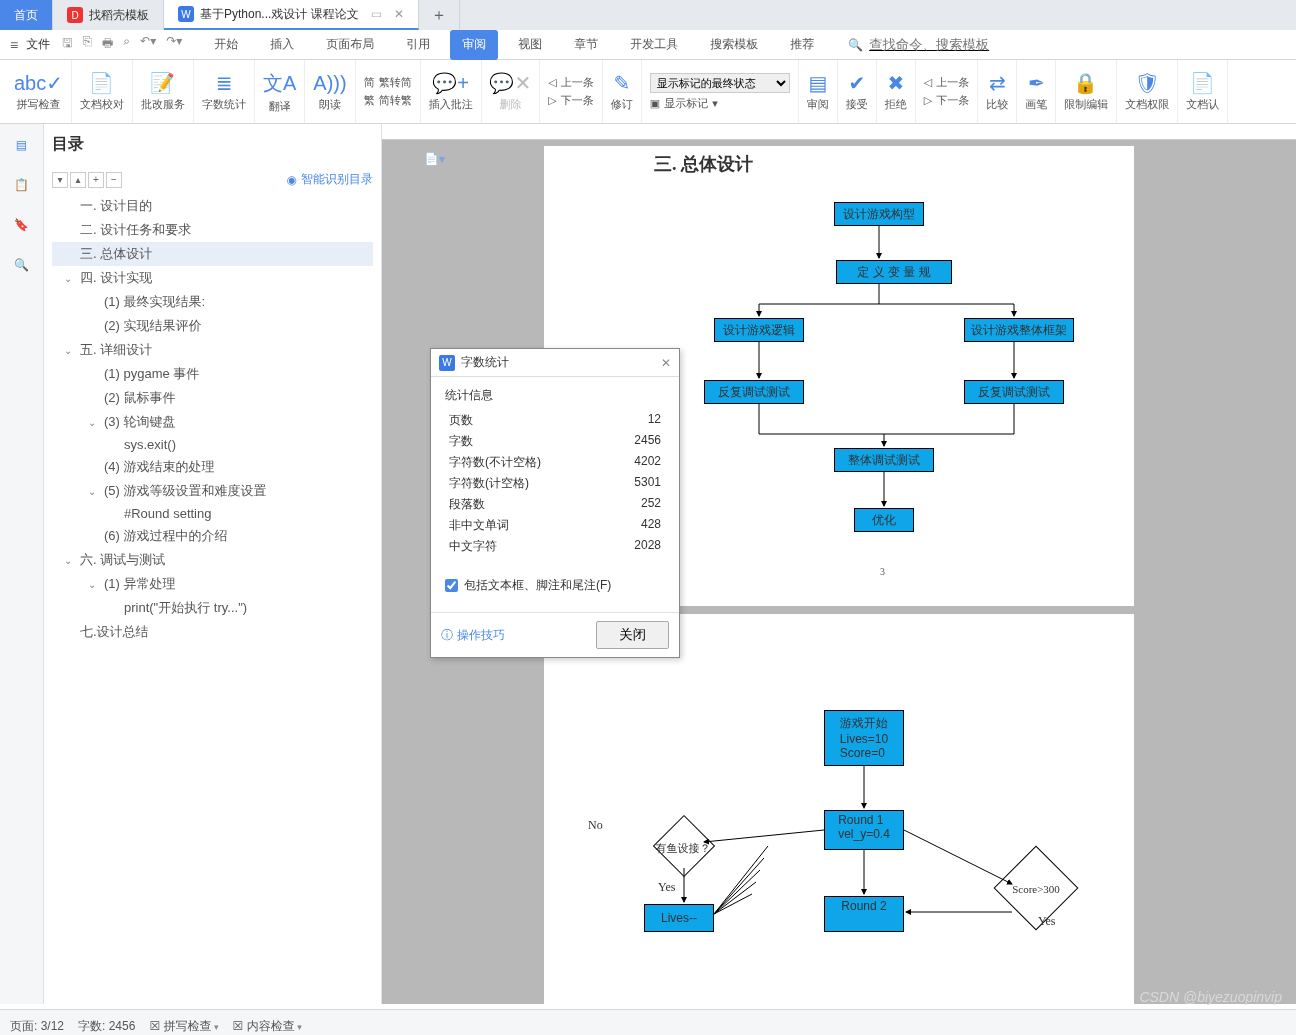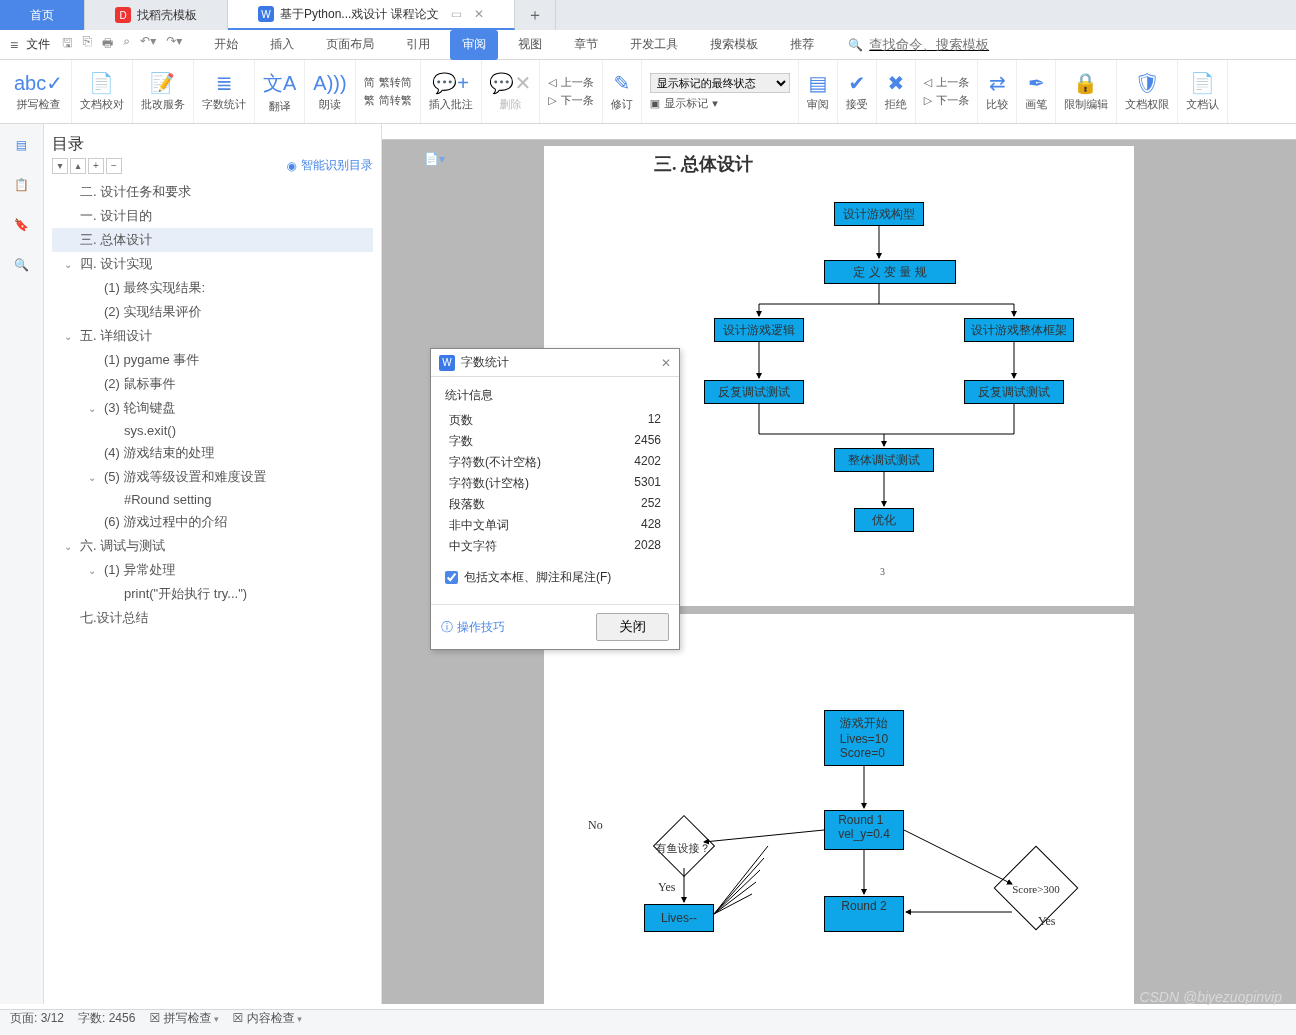--- a/index.html
+++ b/index.html
@@ -1,18 +1,18 @@
 <!DOCTYPE html>
 <html><head>
 <meta charset="utf-8">
 <style>
 *{box-sizing:border-box;margin:0;padding:0;font-family:"Microsoft YaHei",Arial,sans-serif}
 body{width:1296px;height:1035px;overflow:hidden;background:#fff;position:relative;font-size:12px;color:#333}
 .tabbar{height:30px;background:#e6e9ed;display:flex;align-items:stretch}
-.tab{display:flex;align-items:center;padding:0 30px;gap:6px;border-right:1px solid #d0d3d8;cursor:pointer;font-size:12px}
+.tab{display:flex;align-items:center;padding:0 14px;gap:6px;border-right:1px solid #d0d3d8;cursor:pointer;font-size:12px}
 .tab.home{background:#4a87e8;color:#fff}
 .tab.red .ico{background:#e33;color:#fff;border-radius:3px;width:16px;height:16px;display:inline-flex;align-items:center;justify-content:center;font-size:10px}
 .tab.doc{background:#fff;border-bottom:2px solid #4a87e8}
 .tab.doc .ico{background:#3b7ae6;color:#fff;border-radius:3px;width:16px;height:16px;display:inline-flex;align-items:center;justify-content:center;font-size:10px}
 .tab .close{color:#999;margin-left:6px}
 .tab.add{padding:0 12px;color:#666;font-size:16px}
 .menubar{height:30px;background:#fff;border-bottom:1px solid #d8d8d8;display:flex;align-items:center;padding:0 10px;gap:4px}
 .mb-left{display:flex;align-items:center;gap:8px}
 .mb-left .ham{font-size:14px;color:#666}
 .mb-tabs{display:flex;align-items:center;margin-left:16px;gap:8px}
@@ -26,21 +26,21 @@
 .tg .lbl{font-size:11px;color:#555;white-space:nowrap}
 .tg.dis .ic,.tg.dis .lbl{color:#bbb}
 .tg-row{display:flex;flex-direction:column;justify-content:center;padding:0 8px;gap:3px;border-right:1px solid #eee;height:64px}
 .tg-row .r{display:flex;align-items:center;gap:4px;font-size:11px;color:#555;white-space:nowrap;cursor:pointer}
 .tg-row select{font-size:11px;padding:2px;border:1px solid #ccc;width:140px}
 .main{display:flex;height:880px}
 .side{width:44px;background:#f5f6f8;border-right:1px solid #e0e0e0;display:flex;flex-direction:column;align-items:center;padding-top:10px;gap:18px}
 .side .si{width:22px;height:22px;color:#888;display:flex;align-items:center;justify-content:center;cursor:pointer}
 .side .si.active{color:#4a87e8}
 .toc{width:338px;background:#fff;border-right:1px solid #e0e0e0;padding:10px 8px;overflow:auto}
-.toc h2{font-size:16px;font-weight:normal;margin-bottom:2px}
+.toc h2{font-size:16px;font-weight:bold;margin-bottom:16px}
 .toc-ctrl{display:flex;align-items:center;justify-content:space-between;margin-bottom:6px}
 .toc-ctrl .btns{display:flex;gap:2px}
 .toc-ctrl .btns span{width:16px;height:16px;border:1px solid #ccc;display:inline-flex;align-items:center;justify-content:center;font-size:10px;cursor:pointer;color:#666}
 .toc-smart{color:#4a87e8;font-size:12px;display:flex;align-items:center;gap:4px;cursor:pointer}
 .toc-list{font-size:13px;color:#555}
 .toc-item{padding:3px 0 3px 4px;cursor:pointer;display:flex;align-items:center;gap:4px}
 .toc-item.sel{background:#e8eef8}
 .toc-item .chev{width:12px;color:#888;font-size:10px}
 .ind1{padding-left:12px}.ind2{padding-left:36px}.ind3{padding-left:56px}
 .docarea{flex:1;background:#b8b8b8;overflow:hidden;position:relative}
@@ -51,26 +51,26 @@
 .flowbox{position:absolute;border:1px solid #000;background:#0ea5e9;font-family:Liberation Sans, sans-serif;font-size:12px;display:flex;align-items:center;justify-content:center;white-space:pre-line;text-align:center}
 .diamond{position:absolute;border:1px solid #000;transform:rotate(45deg);background:#fff}
 .diamond span{position:absolute;transform:rotate(-45deg);width:100%;text-align:center;font-size:11px;font-family:serif}
 .popup{position:absolute;left:430px;top:348px;width:250px;background:#fff;border:1px solid #888;box-shadow:2px 2px 6px rgba(0,0,0,.2);font-size:12px;z-index:50}
 .popup-hd{height:28px;display:flex;align-items:center;padding:0 8px;gap:6px;border-bottom:1px solid #ddd}
 .popup-hd .logo{background:#3b7ae6;color:#fff;width:16px;height:16px;border-radius:2px;display:inline-flex;align-items:center;justify-content:center;font-size:10px}
 .popup-hd .x{margin-left:auto;color:#888;cursor:pointer}
 .popup-body{padding:10px 14px}
 .popup-body .ttl{margin-bottom:6px}
 .stat-row{display:flex;justify-content:space-between;padding:2px 4px}
-.chk{display:flex;align-items:center;gap:6px;margin:12px 0 8px}
+.chk{display:flex;align-items:center;gap:6px;margin:20px 0 8px}
 .chk input{accent-color:#4a87e8}
 .popup-ft{display:flex;align-items:center;justify-content:space-between;padding:8px 10px;border-top:1px solid #e0e0e0}
 .popup-ft .tip{color:#4a87e8;display:flex;align-items:center;gap:4px;cursor:pointer}
 .popup-ft button{padding:4px 22px;border:1px solid #aaa;background:#f0f0f0;cursor:pointer;border-radius:2px}
-.status{position:absolute;bottom:0;left:0;right:0;height:26px;background:#f5f6f8;border-top:1px solid #d8d8d8;display:flex;align-items:flex-start;padding:0 10px;gap:14px;font-size:12px;color:#555}
+.status{position:absolute;bottom:0;left:0;right:0;height:26px;background:#f5f6f8;border-top:1px solid #d8d8d8;display:flex;align-items:flex-end;padding:0 10px;gap:14px;font-size:12px;color:#555}
 .status .drop::after{content:" ▾";color:#888;font-size:9px}
 .watermark{position:absolute;right:14px;bottom:30px;color:#d9d9d9;font-size:14px;font-style:italic;z-index:60}
 .ruler{height:16px;background:#fff;border-bottom:1px solid #ccc}
 .pgnum{position:absolute;font-family:serif;font-size:10px;color:#555}
 svg.flowline{position:absolute;top:0;left:0;pointer-events:none}
 </style>
 </head>
 <body>
 
 <div class="tabbar">
@@ -224,25 +224,25 @@
         <span>−</span>
       </div>
       <div class="toc-smart">
           <span>◉</span>
           <span>智能识别目录</span>
         </div>
     </div>
     <div class="toc-list" id="toc-list">
         <div class="toc-item ind1">
           <span class="chev"></span>
+          <span>一. 设计目的</span>
+        </div>
+        <div class="toc-item ind1">
+          <span class="chev"></span>
           <span>二. 设计任务和要求</span>
-        </div>
-        <div class="toc-item ind1">
-          <span class="chev"></span>
-          <span>一. 设计目的</span>
         </div>
         <div class="toc-item ind1 sel">
           <span class="chev"></span>
           <span>三. 总体设计</span>
         </div>
         <div class="toc-item ind1">
           <span class="chev">⌄</span>
           <span>四. 设计实现</span>
         </div>
         <div class="toc-item ind2">
@@ -308,21 +308,21 @@
       </div>
   </div>
 
   <div class="docarea">
     <div class="ruler"></div>
     <div style="position:absolute;left:42px;top:28px;color:#7aa3e8">📄▾</div>
 
     <div class="page page1" style="margin-top:6px">
       <h3>三. 总体设计</h3>
       <div class="flowbox" style="left:290px;top:56px;width:90px;height:24px">设计游戏构型</div>
-      <div class="flowbox" style="left:280px;top:114px;width:132px;height:24px">定 义 变 量 规</div>
+      <div class="flowbox" style="left:292px;top:114px;width:116px;height:24px">定 义 变 量 规</div>
       <div class="flowbox" style="left:170px;top:172px;width:90px;height:24px">设计游戏逻辑</div>
       <div class="flowbox" style="left:420px;top:172px;width:110px;height:24px">设计游戏整体框架</div>
       <div class="flowbox" style="left:160px;top:234px;width:100px;height:24px">反复调试测试</div>
       <div class="flowbox" style="left:420px;top:234px;width:100px;height:24px">反复调试测试</div>
       <div class="flowbox" style="left:290px;top:302px;width:100px;height:24px">整体调试测试</div>
       <div class="flowbox" style="left:310px;top:362px;width:60px;height:24px">优化</div>
       <svg class="flowline" width="590" height="460">
         <defs>
             <marker id="ah" markerWidth="6" markerHeight="6" refX="5" refY="3" orient="auto">
               <path d="M0,0 L6,3 L0,6 Z" fill="#000"></path>

